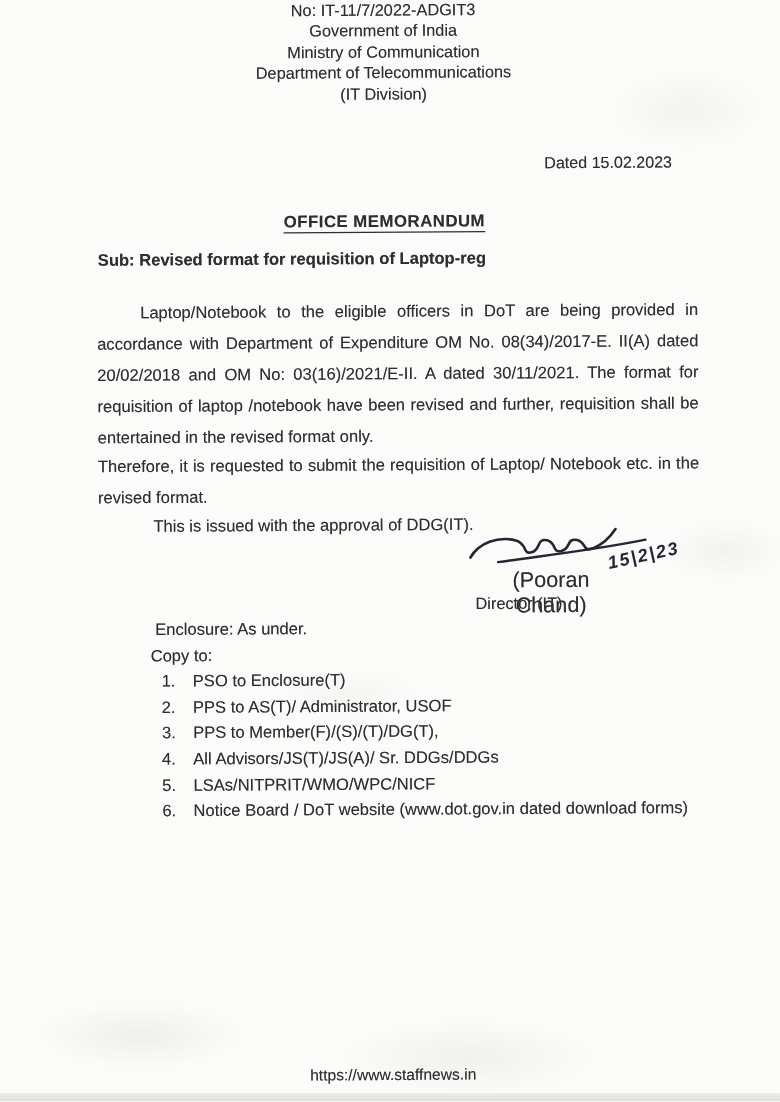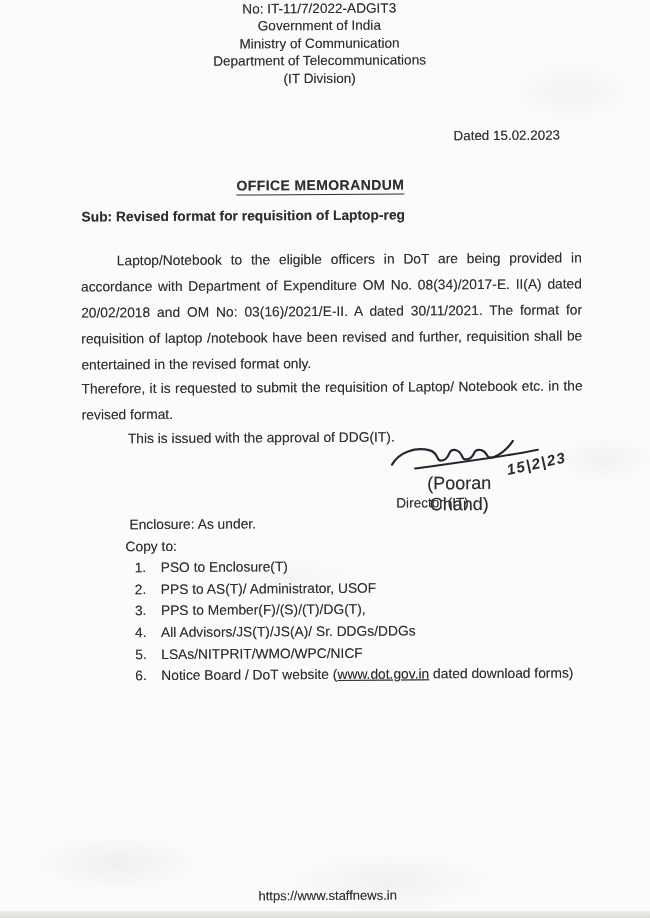--- a/index.html
+++ b/index.html
@@ -91,21 +91,21 @@
   .sig-title { left: 396px; top: 496px; width: 126px; text-align: left; font-size: 13.6px; }
 
   .enclosure { left: 129px; top: 516px; font-size: 13.8px; }
   .copy-label { left: 125px; top: 538px; font-size: 13.8px; }
   .copy-list {
     left: 134px; top: 556px; width: 460px;
     font-size: 13.8px;
   }
   .copy-row { display: flex; height: 21.6px; align-items: center; }
   .copy-num { width: 26px; flex: 0 0 26px; }
-  .doc-link { text-decoration: underline; cursor: pointer; }
+  .doc-link { cursor: pointer; }
 
   .footer {
     left: 0; top: 888px; width: 650px;
     text-align: center;
     font-size: 13px;
     color: #303030;
   }
 </style>
 </head>
 <body>

